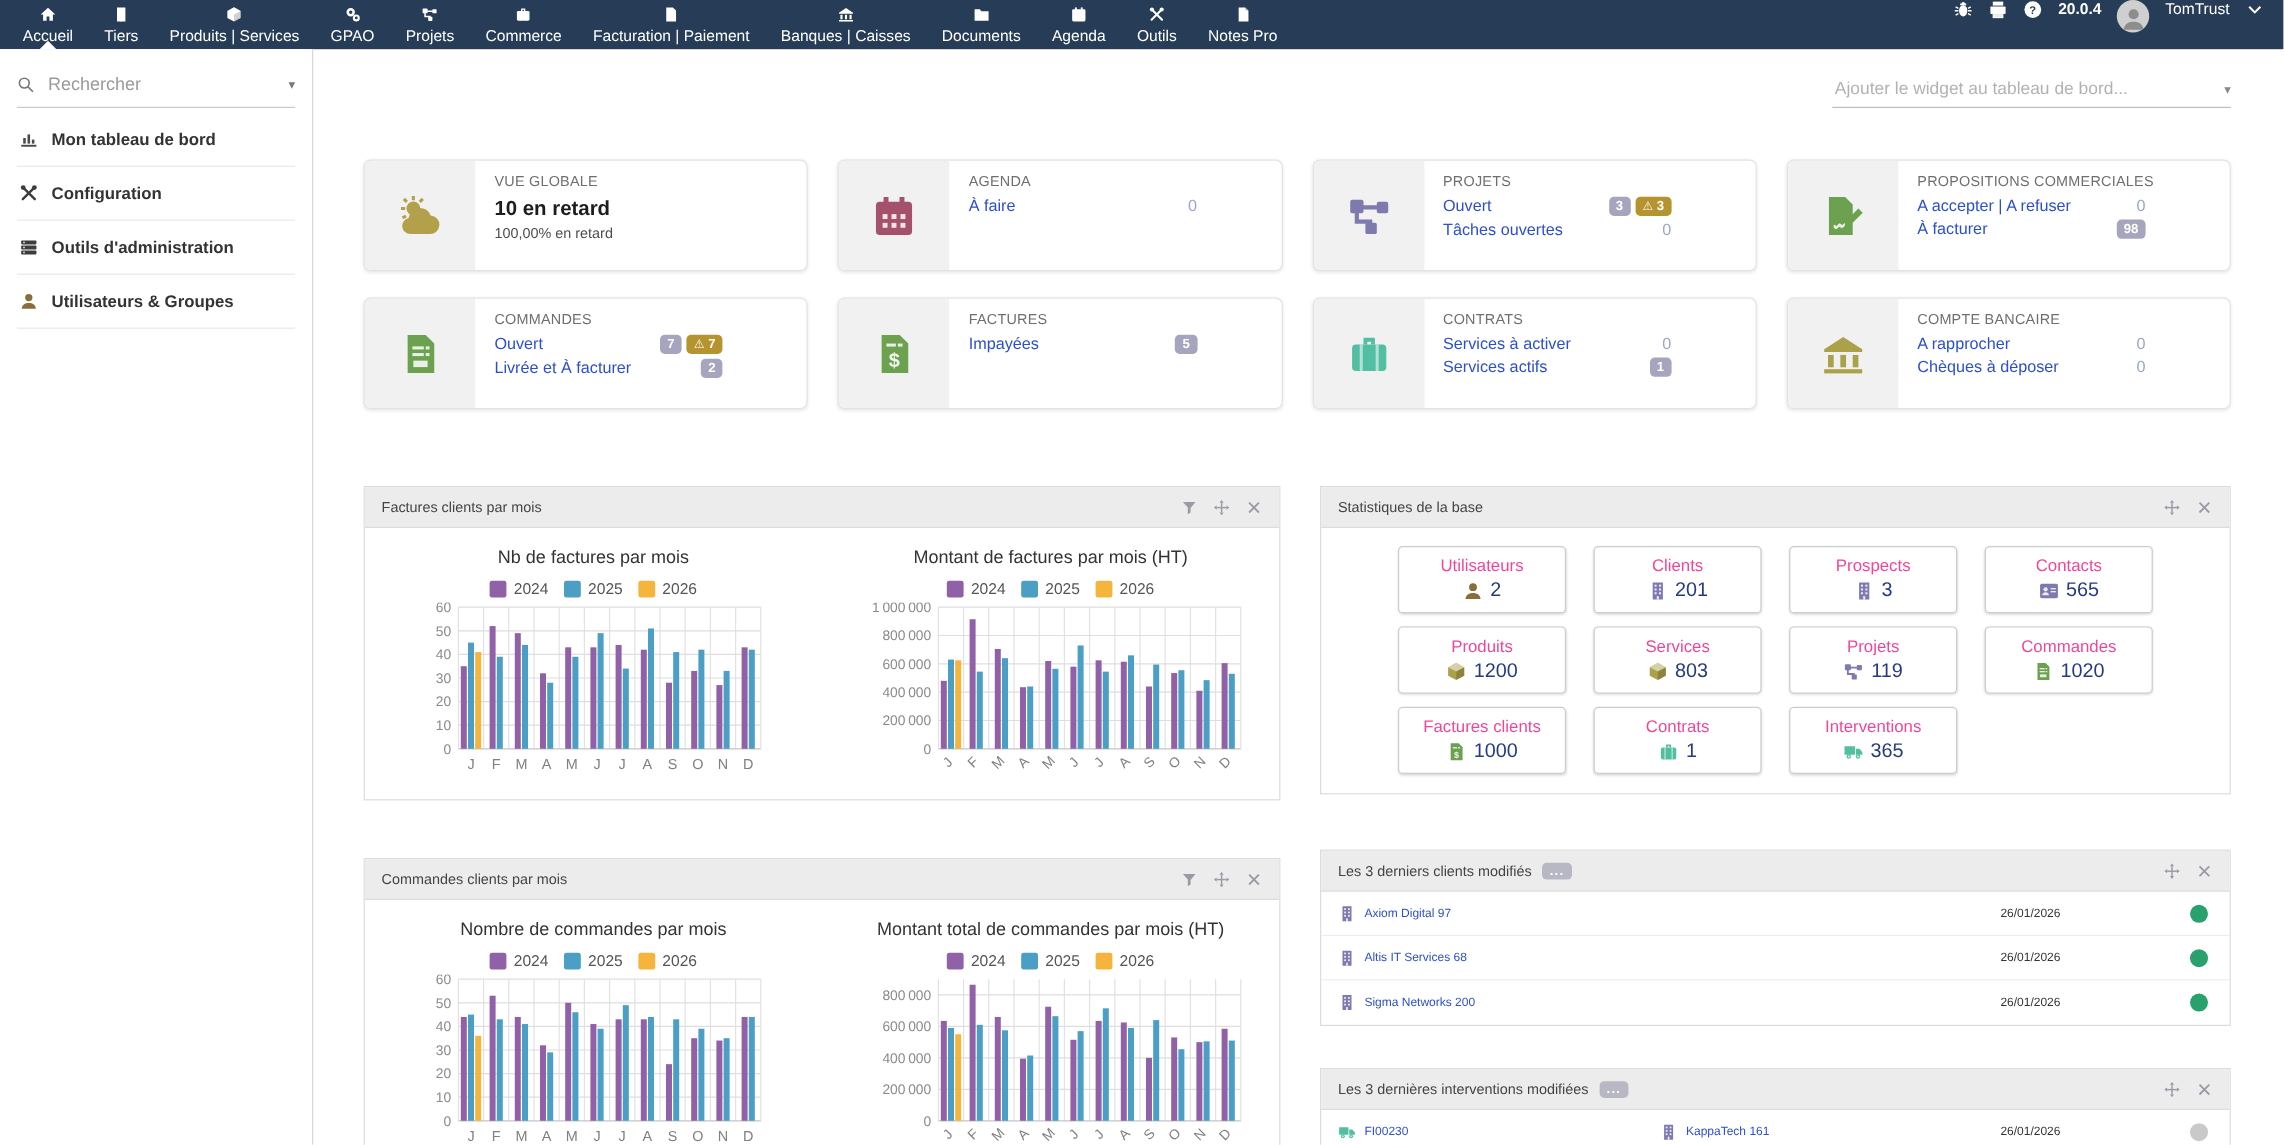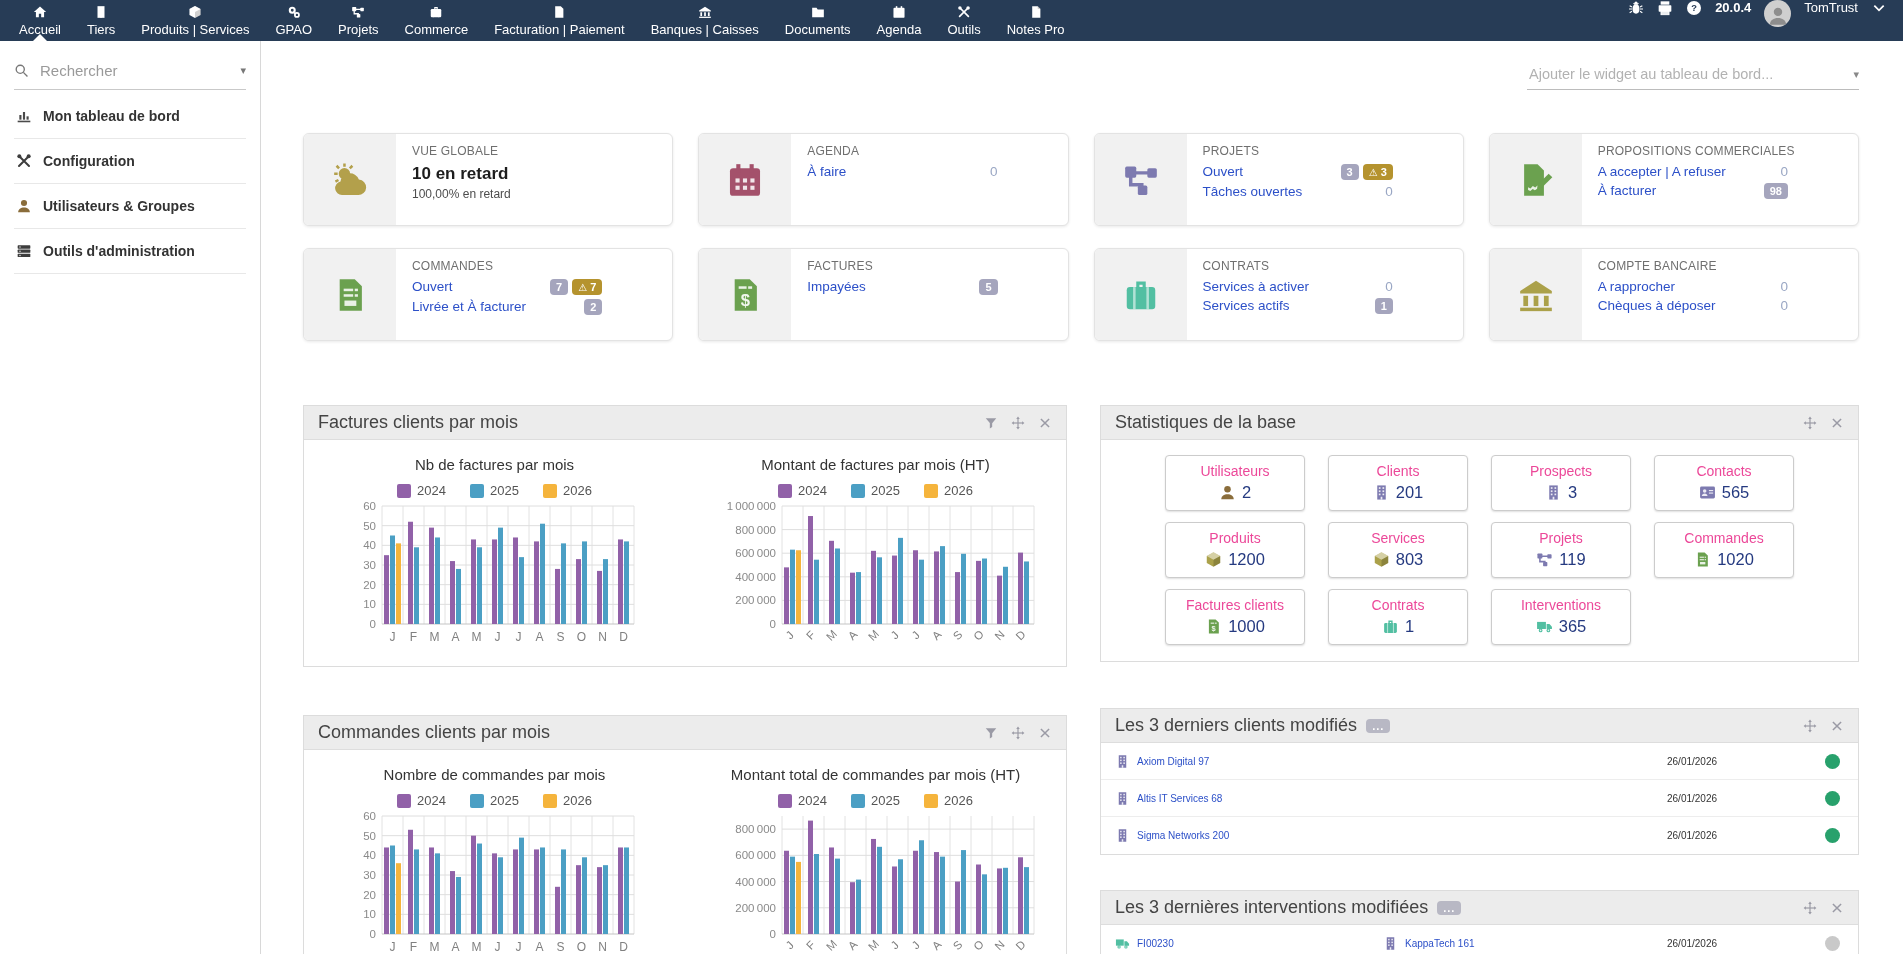--- a/index.html
+++ b/index.html
@@ -67,29 +67,29 @@
 
   
   .widgets-row { display:flex; gap:33px; margin-top:64px; align-items:flex-start; }
   .col-left { width:764px; flex-shrink:0; }
   .col-right { flex:1; }
   .widget { border:1px solid #dcdcdc; background:#fff; }
   #w-orders { margin-top:48px; }
   #w-clients { margin-top:46px; }
   #w-interventions { margin-top:35px; }
   .widget-head { height:34px; background:#ececec; display:flex; align-items:center; padding:0 14px; border-bottom:1px solid #ddd; }
-  .widget-title { font-size:18px; color:#444; }
+  .widget-title { font-size:12px; color:#444; }
   .more-badge { background:#b8b8c4; color:#fff; border-radius:4px; font-size:11px; font-weight:bold; padding:0 6px 6px; height:14px; line-height:14px; letter-spacing:1px; margin-left:9px; cursor:pointer; }
   .head-icons { margin-left:auto; display:flex; gap:13px; align-items:center; }
   .head-icons .ic { width:14px; height:14px; color:#9a9aa5; cursor:pointer; }
 
   .charts2 { display:flex; padding:16px 0 12px; }
   .chart { flex:1; display:flex; flex-direction:column; align-items:center; }
   .chart-title { font-size:15px; color:#333; margin-bottom:10px; }
-  .chart-legend { display:flex; gap:24px; margin-bottom:4px; font-size:13px; color:#555; align-items:center; }
+  .chart-legend { display:flex; gap:13px; margin-bottom:4px; font-size:13px; color:#555; align-items:center; }
   .lg { display:flex; align-items:center; cursor:pointer; }
   .sw { width:14px; height:14px; display:inline-block; margin-right:6px; border-radius:2px; }
 
   .stats-grid { display:grid; grid-template-columns:repeat(4,140px); justify-content:center; column-gap:23px; row-gap:11px; padding:15px 0 16px; }
   .stat { border:1px solid #ccc; border-radius:4px; box-shadow:0 1px 2px rgba(0,0,0,.13); padding:7px 6px 8px; text-align:center; background:#fff; cursor:pointer; }
   .stat-label { font-size:14px; color:#ec4899; white-space:nowrap; overflow:hidden; text-overflow:ellipsis; margin-bottom:4px; }
   .stat-val { display:flex; align-items:center; justify-content:center; gap:6px; font-size:16.5px; color:#253a80; }
   .stat-val .ic { width:17px; height:17px; }
 
   .lrow { display:flex; align-items:center; height:37px; padding:0 14px; border-bottom:1px solid #ededed; font-size:10px; }
@@ -399,30 +399,30 @@
           </svg>
           <span>Mon tableau de bord</span>
         </div>
         <div class="side-item">
           <svg class="ic" style="color:#3d3d3d">
             <use href="#i-tools"></use>
           </svg>
           <span>Configuration</span>
         </div>
         <div class="side-item">
+          <svg class="ic" style="color:#3d3d3d">
+            <use href="#i-server"></use>
+          </svg>
+          <span>Outils d'administration</span>
+        </div>
+        <div class="side-item">
           <svg class="ic" style="color:#8a6d3b">
             <use href="#i-user"></use>
           </svg>
           <span>Utilisateurs &amp; Groupes</span>
-        </div>
-        <div class="side-item">
-          <svg class="ic" style="color:#3d3d3d">
-            <use href="#i-server"></use>
-          </svg>
-          <span>Outils d'administration</span>
         </div>
       </nav>
   </aside>
 
   <main class="content">
     <div class="topbar">
       <div class="add-widget">
         <input type="text" placeholder="Ajouter le widget au tableau de bord..." style="">
         <span class="caret">▾</span>
       </div>

